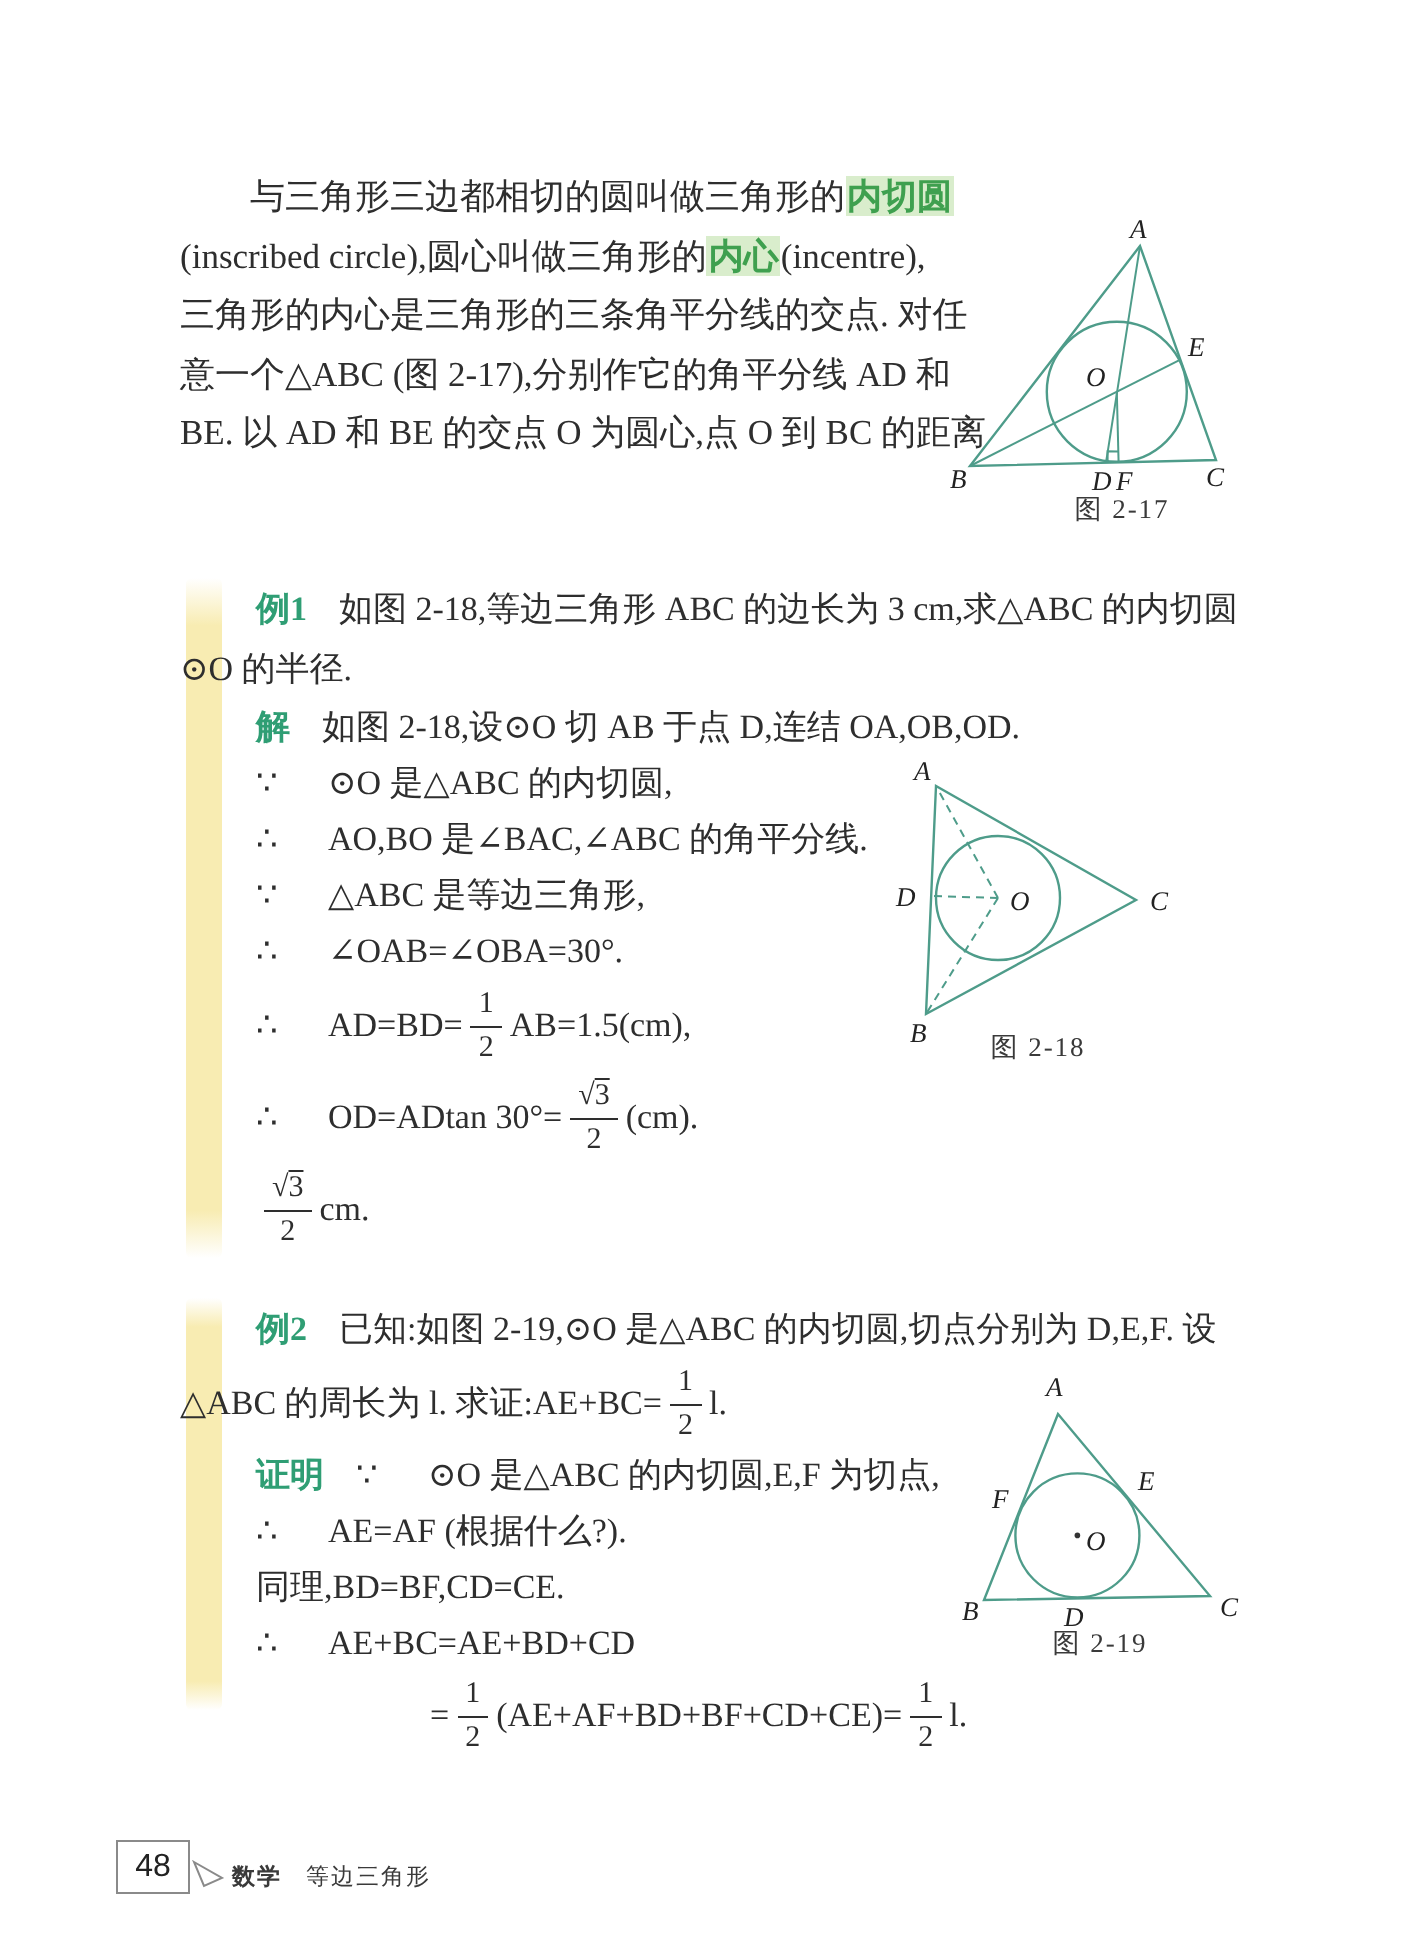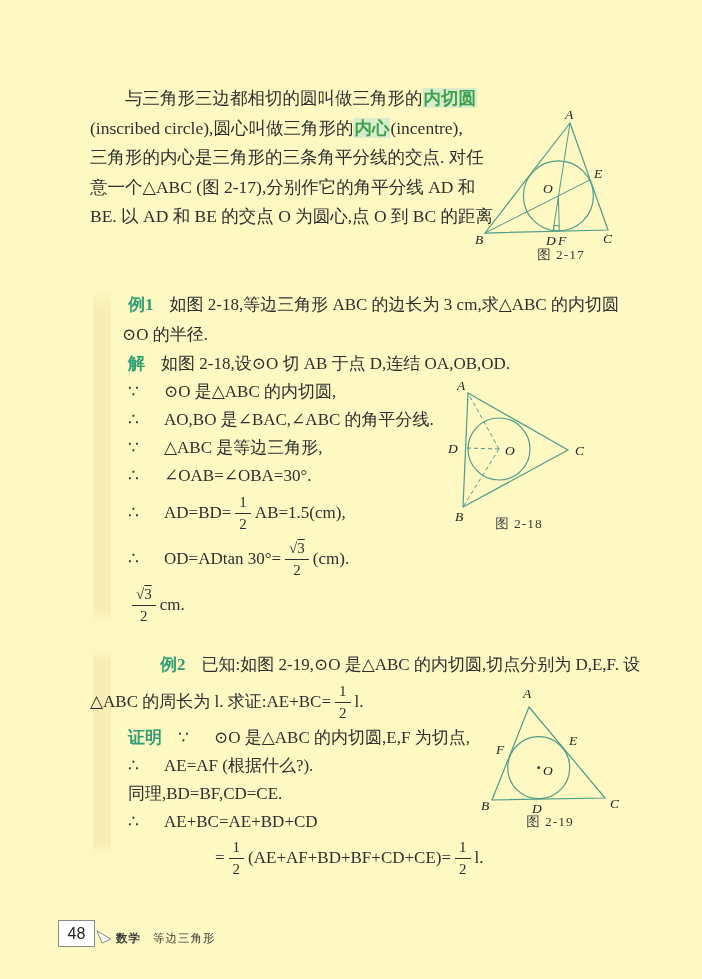--- a/index.html
+++ b/index.html
@@ -1,36 +1,36 @@
 <!DOCTYPE html>
 <html><head>
 <meta charset="utf-8">
 <style>
   html,body{margin:0;padding:0;background:#e8e8e8;}
   .page{
     position:relative;width:702px;height:979px;margin:0 auto;
-    background:#fef9c3;overflow:hidden;
+    background:#ffffff;overflow:hidden;
     font-family:"Liberation Serif","DejaVu Serif",serif;color:#2e2e2e;
   }
   
   .intro{position:absolute;left:90px;top:84px;width:398px;}
   .intro .ln{font-size:17.5px;line-height:29.5px;white-space:nowrap;}
   .intro .ln.first{text-indent:2em;}
   .hl{color:#3fa04f;background:#d9edcc;font-weight:bold;padding:0 1px;}
   
   .band{position:absolute;left:93px;width:18px;border-radius:3px;
     background:linear-gradient(180deg,rgba(250,238,180,0) 0%,#f8ecb2 7%,#f8ecb2 93%,rgba(250,238,180,0) 100%);}
   .band.b1{top:289px;height:340px;}
   .band.b2{top:649px;height:206px;}
   
   .ex{position:absolute;left:90px;width:575px;font-size:17px;}
   .ex1{top:291px;}
   .ex2{top:649px;}
   .row{height:28px;line-height:28px;white-space:nowrap;}
-  .row.h30{height:31px;line-height:31px;margin-left:32px;}
+  .row.h30{height:31px;line-height:31px;}
   .row.tall{height:46px;display:flex;align-items:center;}
   .row.tall2{height:44px;display:flex;align-items:center;}
   .ind{padding-left:38px;}
   .ind2{padding-left:125px;}
   .exlabel{color:#2f9e74;font-weight:bold;margin-right:16px;}
   .mark{display:inline-block;width:36px;}
   .row.tall .mark,.row.tall2 .mark{width:36px;flex:none;}
   
   .frac{display:inline-flex;flex-direction:column;align-items:center;
     margin:0 4px;font-size:15px;line-height:1.25;flex:none;}

